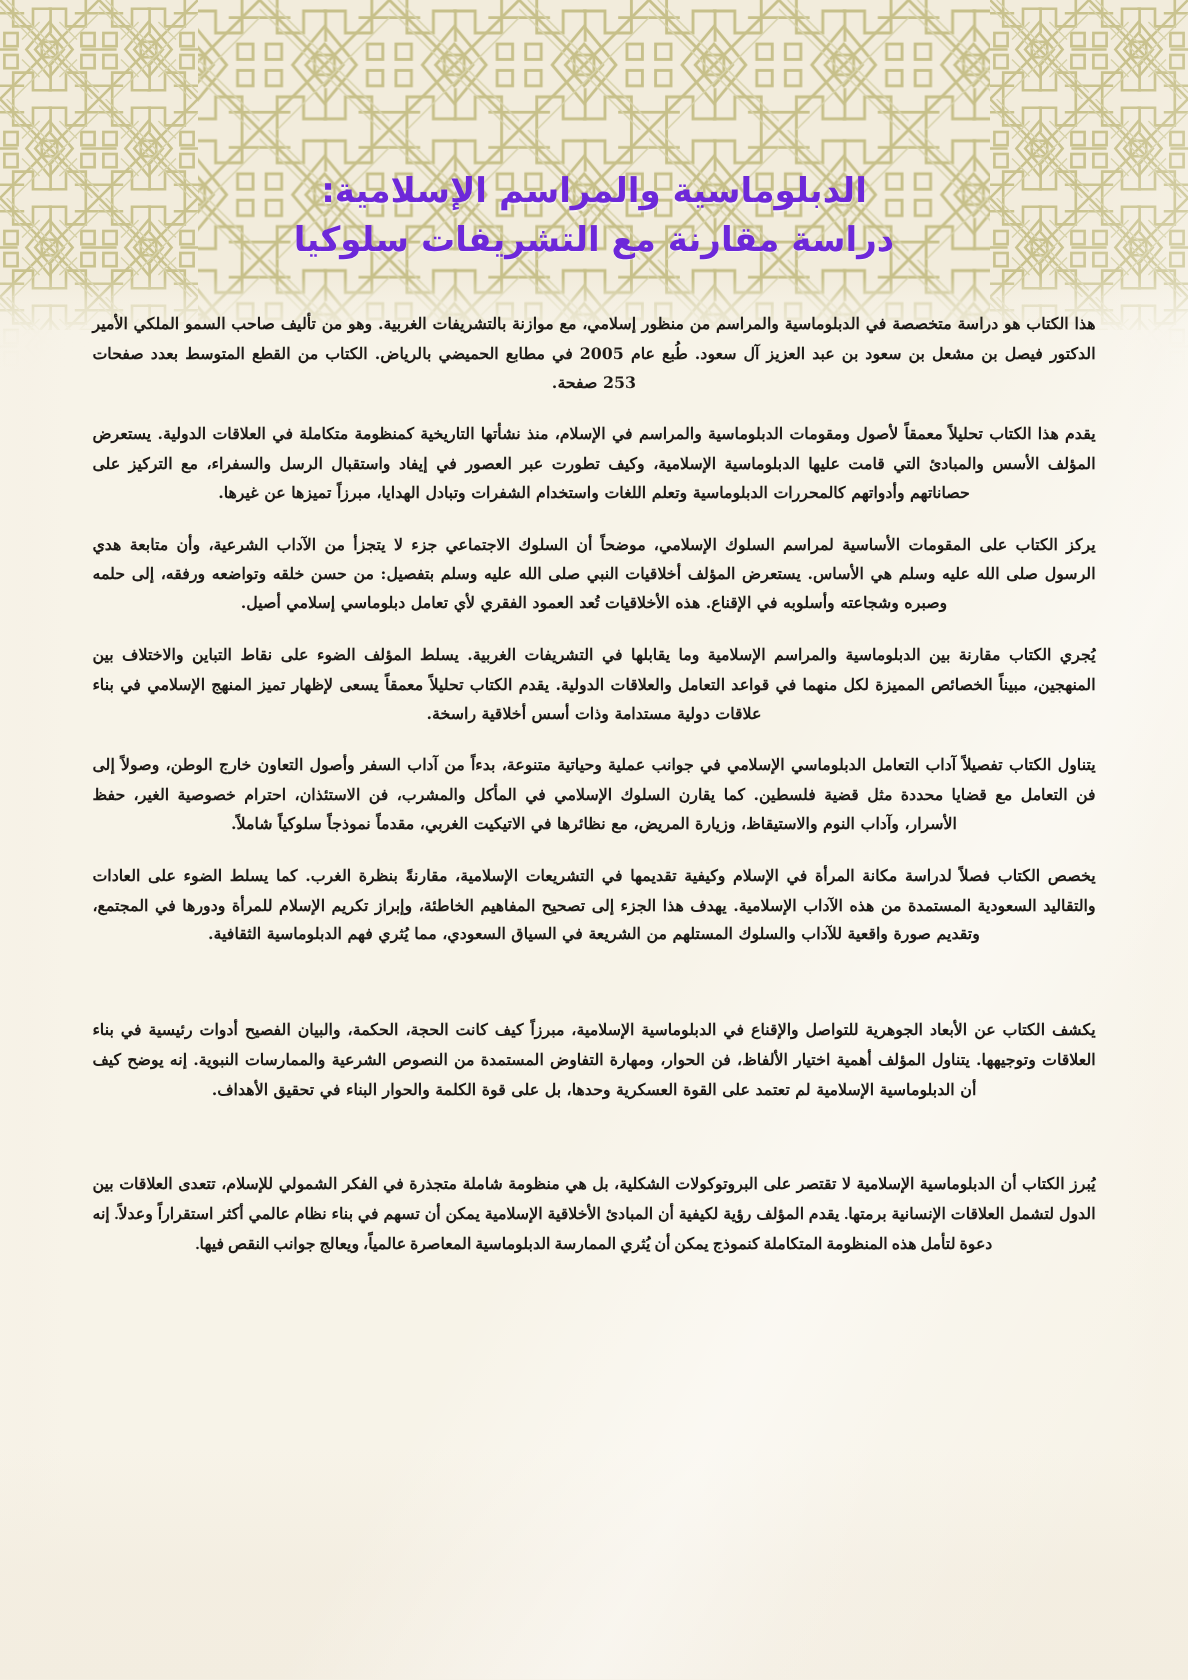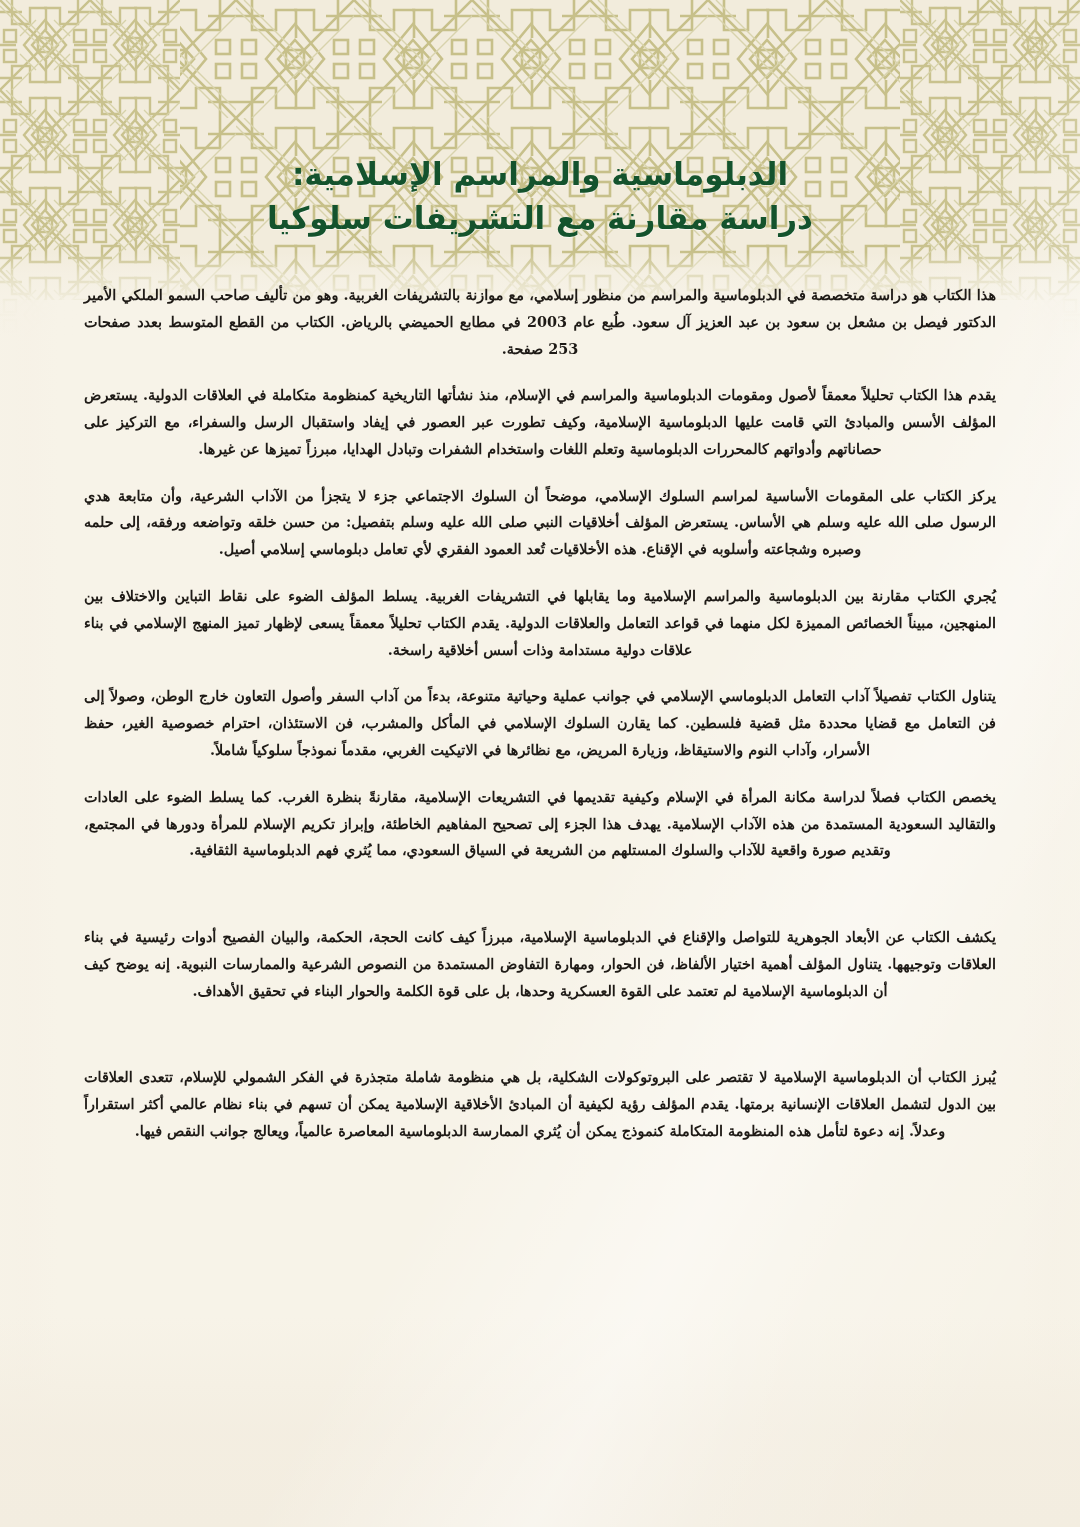--- a/index.html
+++ b/index.html
@@ -137,21 +137,21 @@
     display: flex;
     flex-direction: column;
     align-items: center;
     justify-content: flex-end;
     padding-bottom: 22px;
   }
 
   .doc-title {
     margin: 0;
     text-align: center;
-    color: #14532d;
+    color: #6d28d9;
     font-family: "DejaVu Sans", "Liberation Sans", sans-serif;
     font-weight: 700;
     font-size: 31px;
     line-height: 1.42;
     letter-spacing: 0px;
     text-shadow: 0 1px 0 rgba(255,255,255,0.55);
     max-width: 740px;
   }
   .doc-title .line {
     display: block;
@@ -177,20 +177,21 @@
     font-weight: 600;
   }
 
   p.para.gap-large {
   }
   p.para.gap-xlarge {
     margin-bottom: 60px;
   }
   p.para.last {
     margin-bottom: 16px;
+    font-family: Liberation Serif, serif;
   }
 </style>
 </head>
 <body>
 
 <div class="page">
 
   <div class="pattern-layer">
     <svg class="pattern-svg" viewBox="0 0 1080 1527" preserveAspectRatio="none" aria-hidden="true">
       <defs>
@@ -258,21 +259,21 @@
   <div class="content">
 
     <header class="header">
       <h1 class="doc-title">
         <span class="line">الدبلوماسية والمراسم الإسلامية:</span>
         <span class="line">دراسة مقارنة مع التشريفات سلوكيا</span>
       </h1>
     </header>
 
     <main class="body-area">
-      <p class="para">هذا الكتاب هو دراسة متخصصة في الدبلوماسية والمراسم من منظور إسلامي، مع موازنة بالتشريفات الغربية. وهو من تأليف صاحب السمو الملكي الأمير الدكتور فيصل بن مشعل بن سعود بن عبد العزيز آل سعود. طُبع عام 2003 في مطابع الحميضي بالرياض. الكتاب من القطع المتوسط بعدد صفحات 253 صفحة.</p>
+      <p class="para">هذا الكتاب هو دراسة متخصصة في الدبلوماسية والمراسم من منظور إسلامي، مع موازنة بالتشريفات الغربية. وهو من تأليف صاحب السمو الملكي الأمير الدكتور فيصل بن مشعل بن سعود بن عبد العزيز آل سعود. طُبع عام 2005 في مطابع الحميضي بالرياض. الكتاب من القطع المتوسط بعدد صفحات 253 صفحة.</p>
       <p class="para">يقدم هذا الكتاب تحليلاً معمقاً لأصول ومقومات الدبلوماسية والمراسم في الإسلام، منذ نشأتها التاريخية كمنظومة متكاملة في العلاقات الدولية. يستعرض المؤلف الأسس والمبادئ التي قامت عليها الدبلوماسية الإسلامية، وكيف تطورت عبر العصور في إيفاد واستقبال الرسل والسفراء، مع التركيز على حصاناتهم وأدواتهم كالمحررات الدبلوماسية وتعلم اللغات واستخدام الشفرات وتبادل الهدايا، مبرزاً تميزها عن غيرها.</p>
       <p class="para">يركز الكتاب على المقومات الأساسية لمراسم السلوك الإسلامي، موضحاً أن السلوك الاجتماعي جزء لا يتجزأ من الآداب الشرعية، وأن متابعة هدي الرسول صلى الله عليه وسلم هي الأساس. يستعرض المؤلف أخلاقيات النبي صلى الله عليه وسلم بتفصيل: من حسن خلقه وتواضعه ورفقه، إلى حلمه وصبره وشجاعته وأسلوبه في الإقناع. هذه الأخلاقيات تُعد العمود الفقري لأي تعامل دبلوماسي إسلامي أصيل.</p>
       <p class="para">يُجري الكتاب مقارنة بين الدبلوماسية والمراسم الإسلامية وما يقابلها في التشريفات الغربية. يسلط المؤلف الضوء على نقاط التباين والاختلاف بين المنهجين، مبيناً الخصائص المميزة لكل منهما في قواعد التعامل والعلاقات الدولية. يقدم الكتاب تحليلاً معمقاً يسعى لإظهار تميز المنهج الإسلامي في بناء علاقات دولية مستدامة وذات أسس أخلاقية راسخة.</p>
       <p class="para gap-large">يتناول الكتاب تفصيلاً آداب التعامل الدبلوماسي الإسلامي في جوانب عملية وحياتية متنوعة، بدءاً من آداب السفر وأصول التعاون خارج الوطن، وصولاً إلى فن التعامل مع قضايا محددة مثل قضية فلسطين. كما يقارن السلوك الإسلامي في المأكل والمشرب، فن الاستئذان، احترام خصوصية الغير، حفظ الأسرار، وآداب النوم والاستيقاظ، وزيارة المريض، مع نظائرها في الاتيكيت الغربي، مقدماً نموذجاً سلوكياً شاملاً.</p>
       <p class="para gap-xlarge">يخصص الكتاب فصلاً لدراسة مكانة المرأة في الإسلام وكيفية تقديمها في التشريعات الإسلامية، مقارنةً بنظرة الغرب. كما يسلط الضوء على العادات والتقاليد السعودية المستمدة من هذه الآداب الإسلامية. يهدف هذا الجزء إلى تصحيح المفاهيم الخاطئة، وإبراز تكريم الإسلام للمرأة ودورها في المجتمع، وتقديم صورة واقعية للآداب والسلوك المستلهم من الشريعة في السياق السعودي، مما يُثري فهم الدبلوماسية الثقافية.</p>
       <p class="para gap-xlarge">يكشف الكتاب عن الأبعاد الجوهرية للتواصل والإقناع في الدبلوماسية الإسلامية، مبرزاً كيف كانت الحجة، الحكمة، والبيان الفصيح أدوات رئيسية في بناء العلاقات وتوجيهها. يتناول المؤلف أهمية اختيار الألفاظ، فن الحوار، ومهارة التفاوض المستمدة من النصوص الشرعية والممارسات النبوية. إنه يوضح كيف أن الدبلوماسية الإسلامية لم تعتمد على القوة العسكرية وحدها، بل على قوة الكلمة والحوار البناء في تحقيق الأهداف.</p>
       <p class="para last">يُبرز الكتاب أن الدبلوماسية الإسلامية لا تقتصر على البروتوكولات الشكلية، بل هي منظومة شاملة متجذرة في الفكر الشمولي للإسلام، تتعدى العلاقات بين الدول لتشمل العلاقات الإنسانية برمتها. يقدم المؤلف رؤية لكيفية أن المبادئ الأخلاقية الإسلامية يمكن أن تسهم في بناء نظام عالمي أكثر استقراراً وعدلاً. إنه دعوة لتأمل هذه المنظومة المتكاملة كنموذج يمكن أن يُثري الممارسة الدبلوماسية المعاصرة عالمياً، ويعالج جوانب النقص فيها.</p>
     </main>
 
   </div>

